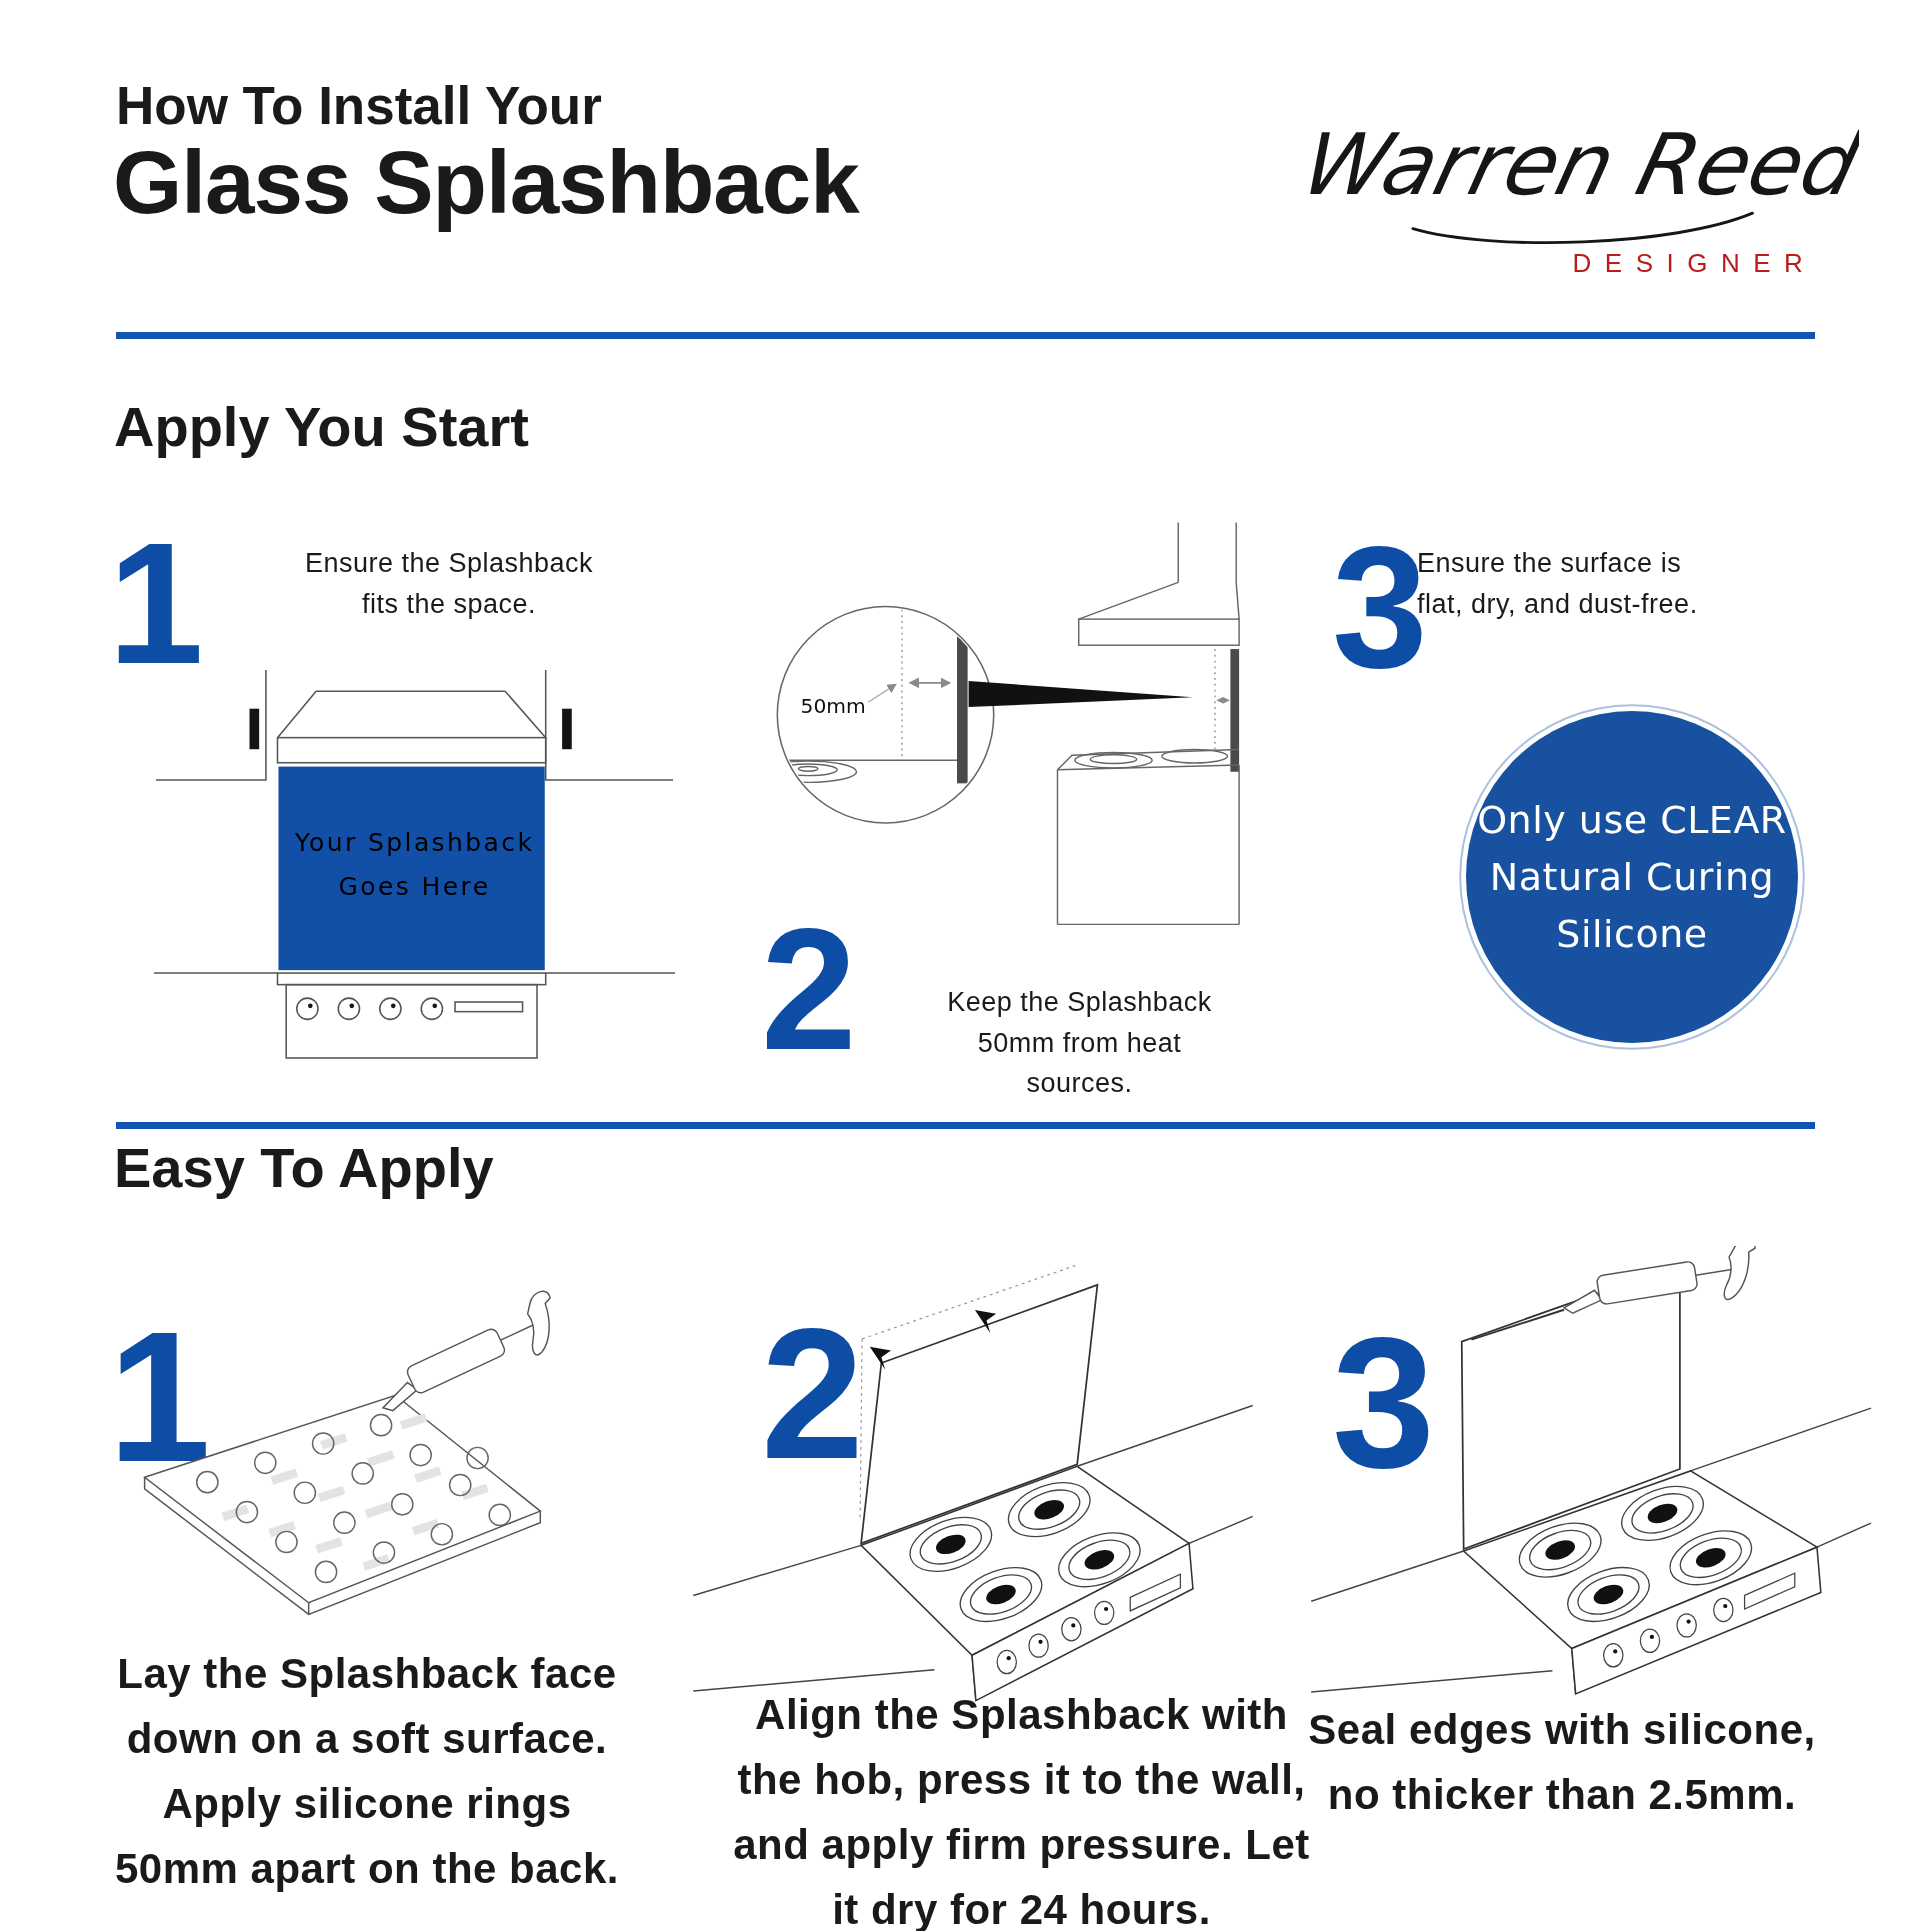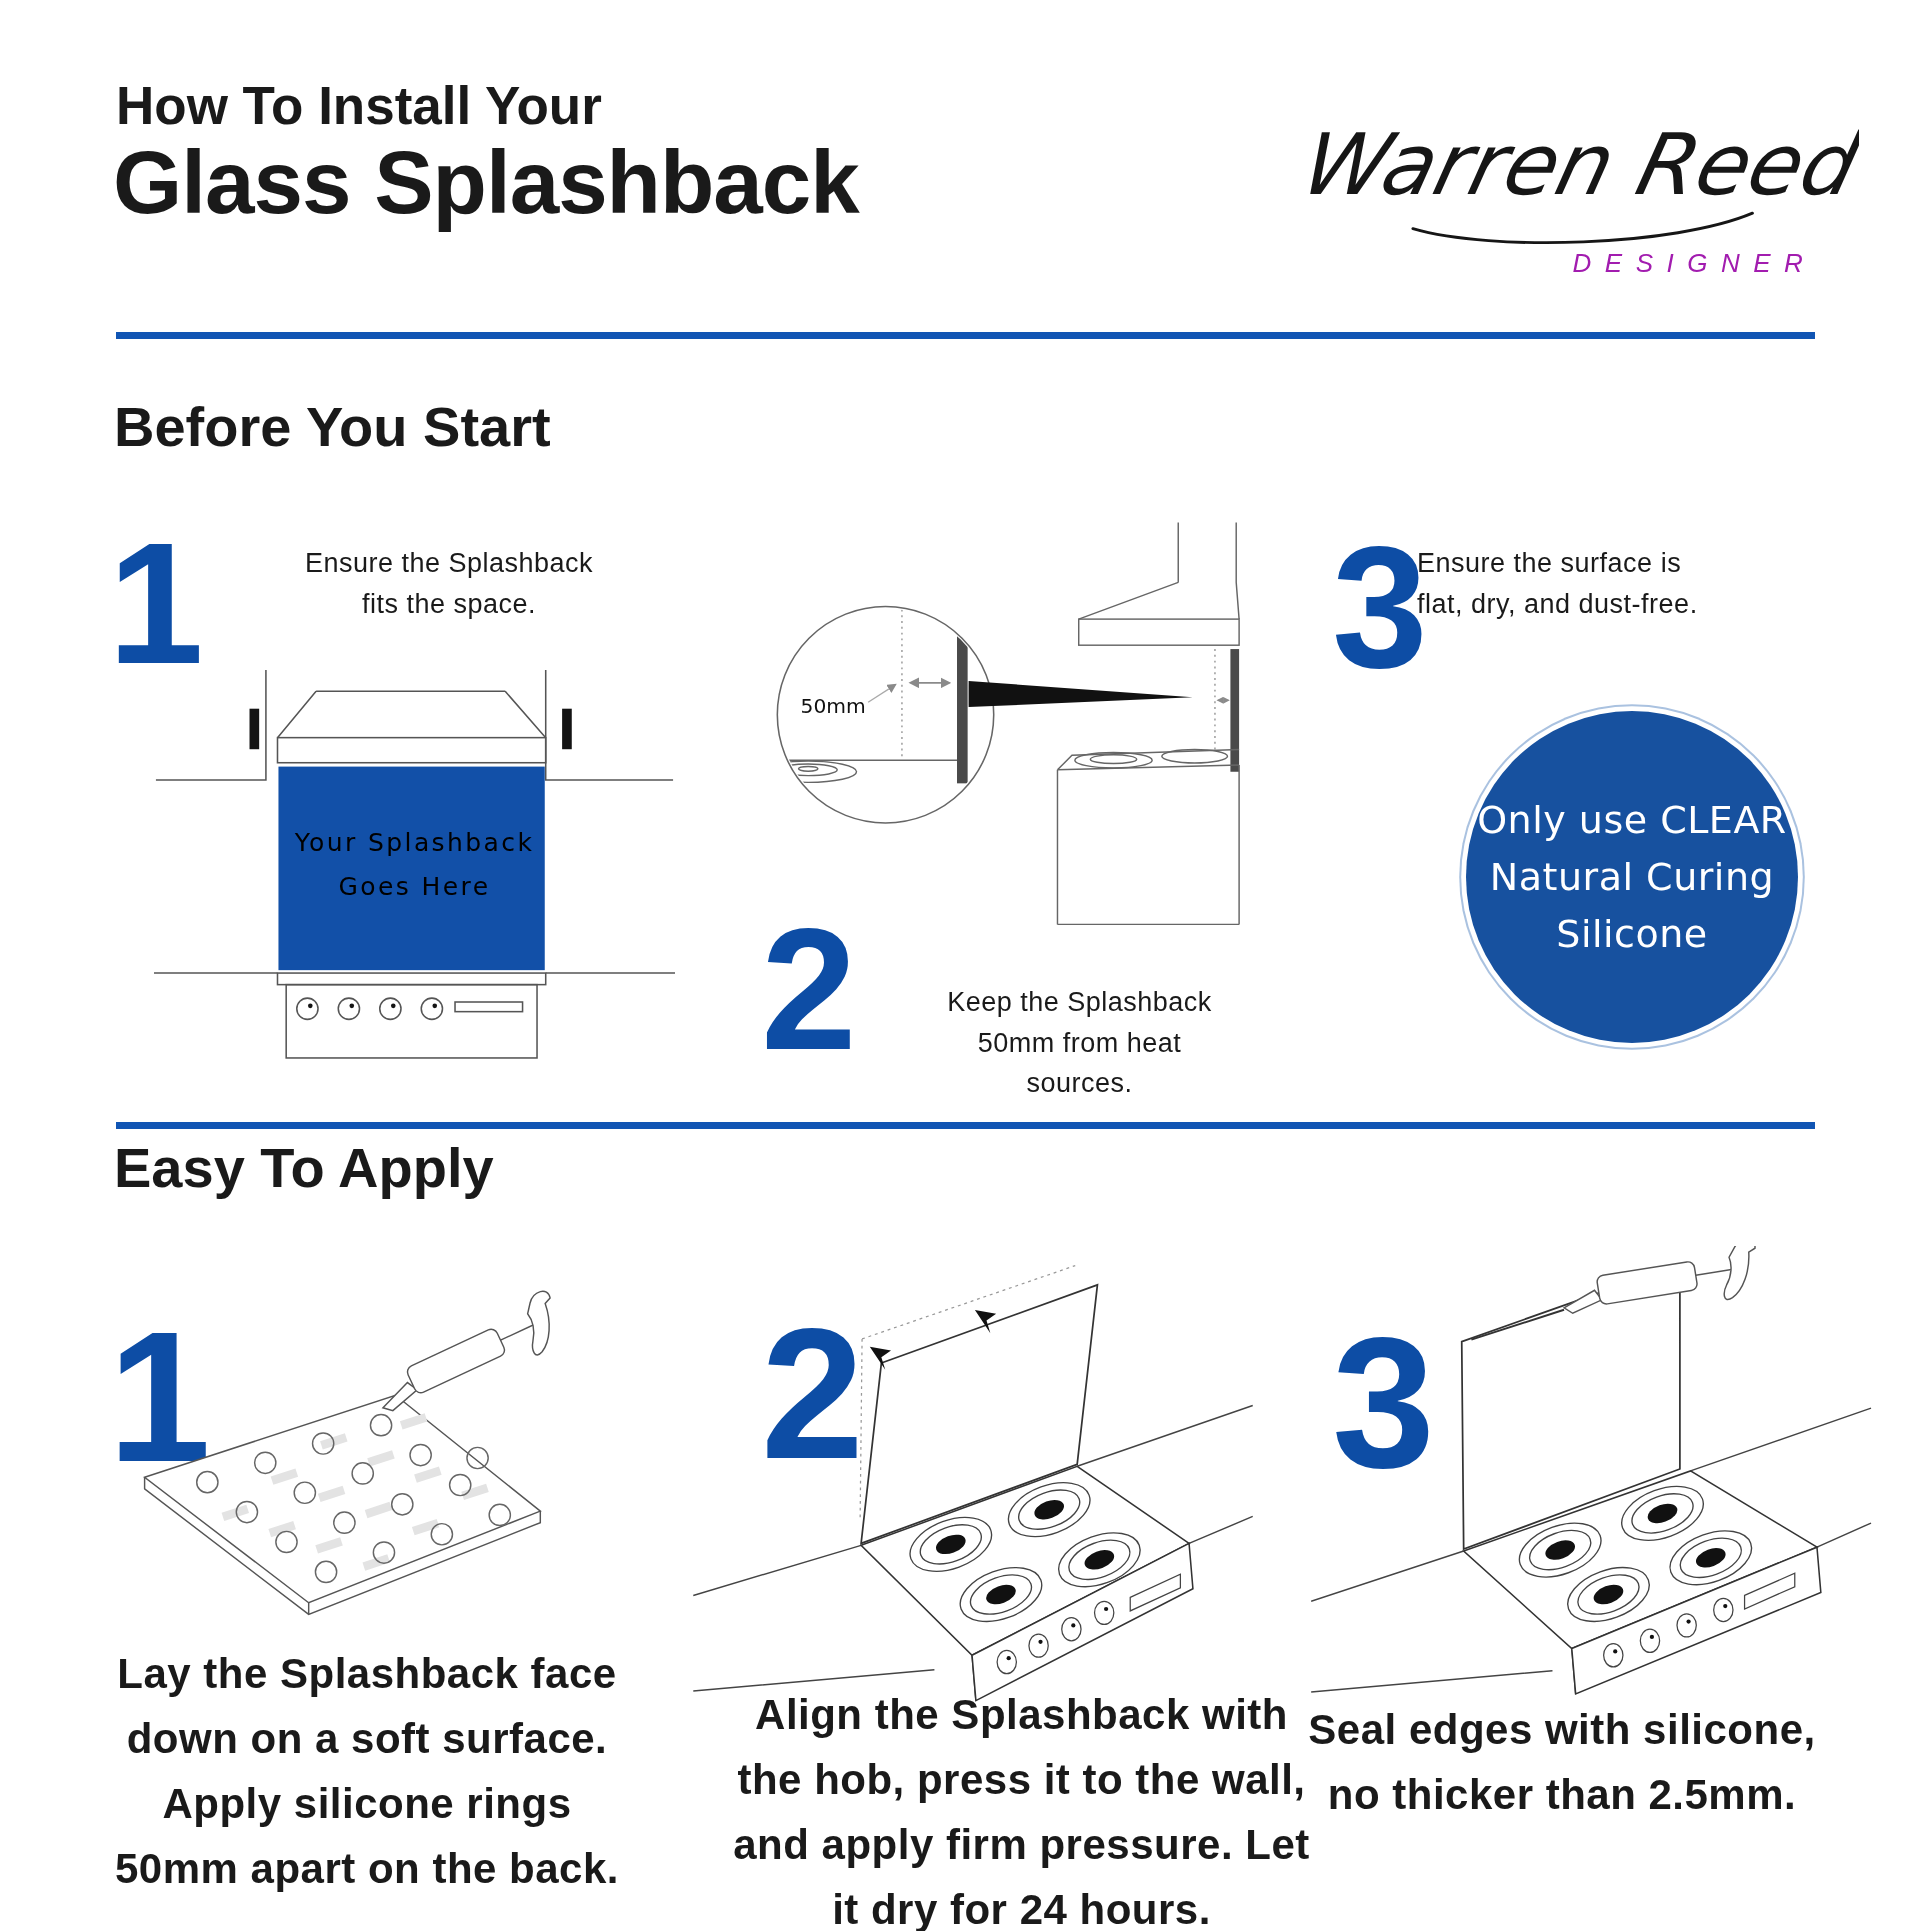--- a/index.html
+++ b/index.html
@@ -34,21 +34,21 @@
     box-shadow:0 0 0 4.8px #ffffff,0 0 0 6.8px #aac2e0;
     display:flex;align-items:center;justify-content:center;text-align:center;
   }
   .silicone-circle .note{
     color:#fff;font-size:38px;font-weight:400;line-height:1.5;letter-spacing:0.5px;
     white-space:pre-line;font-family:"DejaVu Sans","Liberation Sans",sans-serif;
   }
   .logo{position:absolute;left:1289px;top:82px;width:570px;height:222px;}
   .logo-sub{
     position:absolute;left:246px;top:166px;width:319px;text-align:center;
-    font-size:26px;font-weight:500;letter-spacing:13.5px;color:#a21caf;font-style:italic;
+    font-size:26px;font-weight:500;letter-spacing:13.5px;color:#b91c1c;
   }
   .illus{position:absolute;}
   svg text{font-family:"DejaVu Sans","Liberation Sans",sans-serif;}
 </style>
 </head>
 <body>
 
 <div class="page">
 
   <div class="abs title1" style="left:116px;top:75px;">How To Install Your</div>
@@ -59,21 +59,21 @@
       <g transform="translate(295,116) skewX(-14)">
         <text x="0" y="0" text-anchor="middle" font-family="DejaVu Serif" font-style="italic" font-size="88" fill="#161616">Warren Reed</text>
       </g>
       <path d="M480,136 C400,170 210,176 128,152" fill="none" stroke="#161616" stroke-width="3" stroke-linecap="round"></path>
     </svg>
     <div class="logo-sub">DESIGNER</div>
   </div>
 
   <div class="divider" style="top:332px;"></div>
 
-  <div class="abs section-heading" style="left:114px;top:394px;">Before You Start</div>
+  <div class="abs section-heading" style="left:114px;top:394px;">Apply You Start</div>
 
   <div class="num" style="left:108px;top:517px;">1</div>
   <div class="step-text" style="left:222px;top:543px;width:454px;">Ensure the Splashback
 fits the space.</div>
 
   <svg class="illus" style="left:154px;top:666px;" width="521" height="398" viewBox="0 0 540 412">
     <g fill="none" stroke="#555" stroke-width="1.6">
       <g>
         <path d="M116,4 V118 H2"></path>
         <rect x="99" y="44" width="10" height="42" fill="#141414" stroke="none"></rect>

